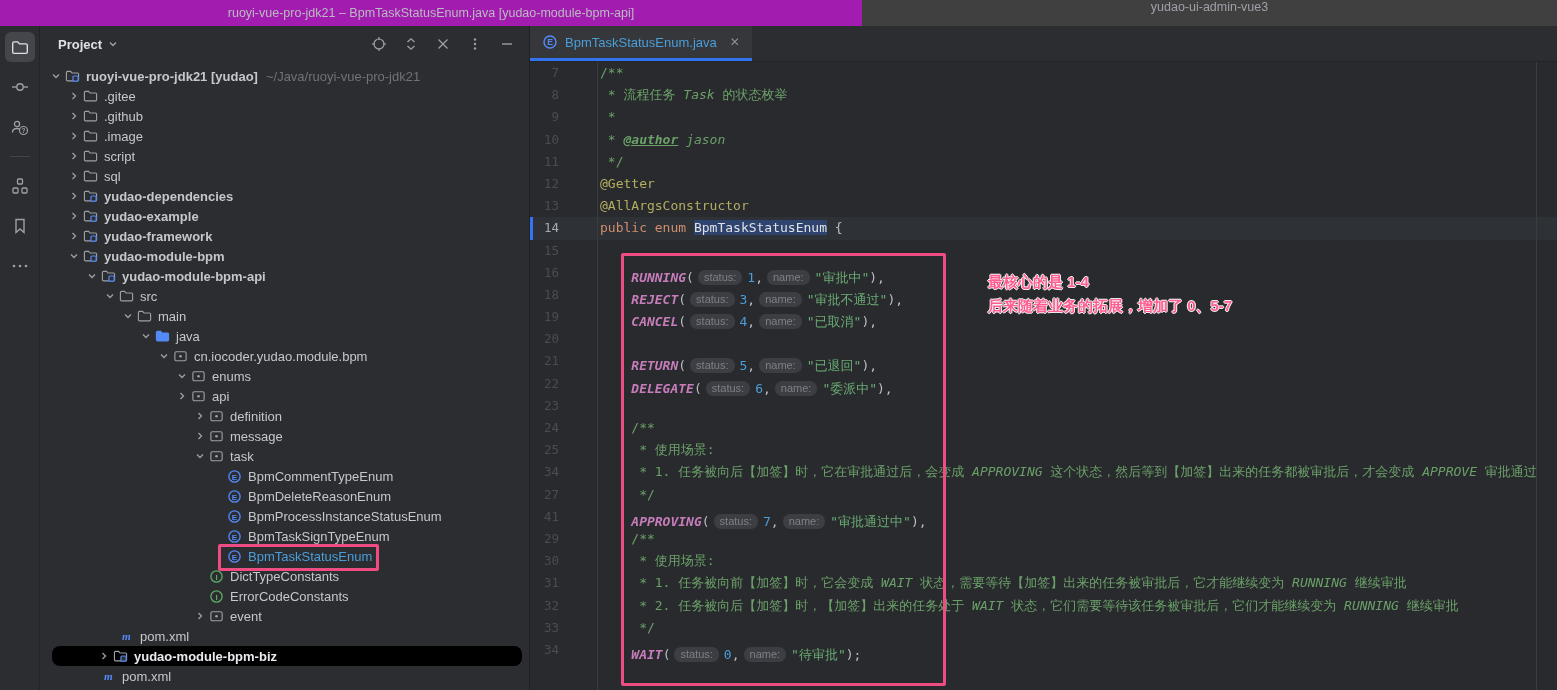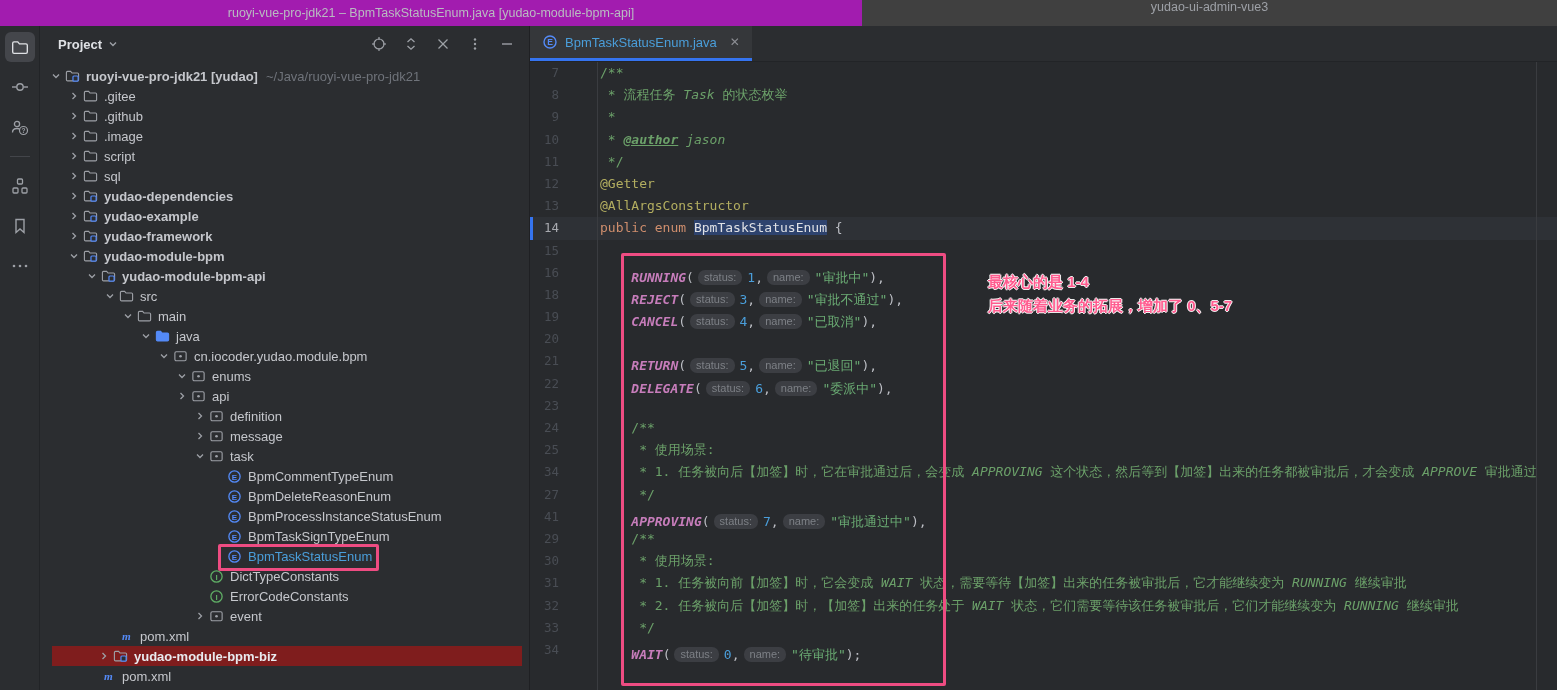--- a/index.html
+++ b/index.html
@@ -25,21 +25,21 @@
   .project-panel { position:absolute; left:40px; top:26px; width:490px; height:664px; background:#2b2d30;
                    border-right:1px solid #1f2023; }
   .panel-header { height:36px; display:flex; align-items:center; padding:0 14px 0 18px; }
   .panel-title { font-weight:bold; color:#dfe1e5; }
   .panel-title-chev { margin-left:6px; color:#9da0a6; }
   .panel-tools { margin-left:auto; display:flex; align-items:center; gap:16px; color:#9da0a6; }
   .ptool { width:16px; height:16px; display:flex; align-items:center; justify-content:center; }
 
   .tree { position:absolute; left:0; top:36px; right:0; bottom:0; padding-top:4px; }
   .tree-row { height:20px; display:flex; align-items:center; white-space:nowrap; }
-  .tree-row.selected { background:#7f1d1d; border-radius:0; margin:0 7px 0 12px; }
+  .tree-row.selected { background:#000000; border-radius:8px; margin:0 7px 0 12px; }
   .chev { width:16px; height:16px; display:flex; align-items:center; justify-content:center; flex:0 0 16px; color:#9da0a6; }
   .titem-icon { width:17px; height:16px; display:flex; align-items:center; justify-content:center; flex:0 0 17px; margin-right:5px; }
   .tlabel { color:#c5c7cc; }
   .tlabel.b { font-weight:bold; }
   .tree-row.selected .tlabel { color:#e8eaee; }
   .tsuffix { color:#6f737a; margin-left:8px; }
 
   
   .editor { position:absolute; left:530px; top:26px; width:1027px; height:664px; background:#282a2d; }
   .tabbar { height:36px; background:#2b2d30; border-bottom:1px solid #222427; display:flex; }

